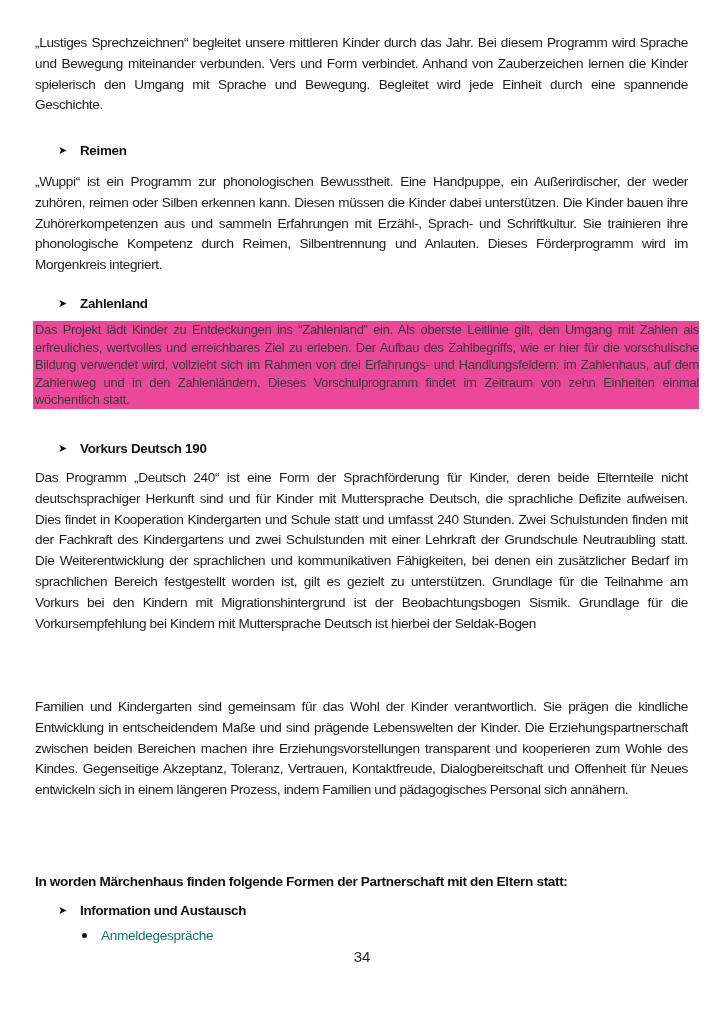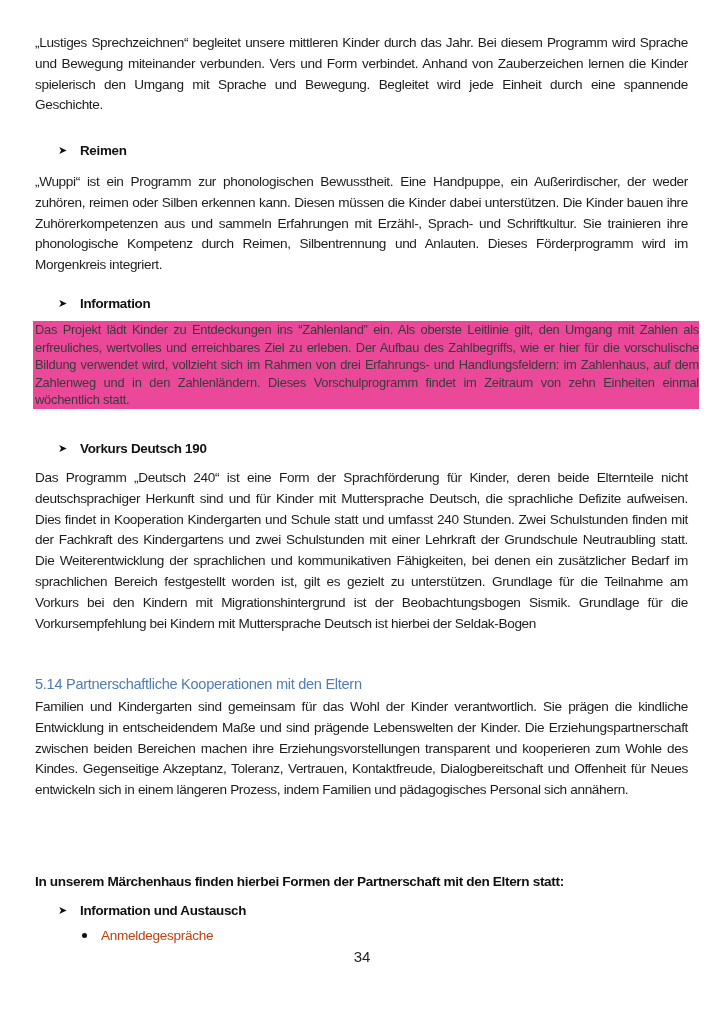--- a/index.html
+++ b/index.html
@@ -90,21 +90,21 @@
       color: #111;
       margin: 0;
     }
     .bullet-item {
       position: absolute;
       left: 82px;
       top: 928px;
       font-family: "Liberation Sans", sans-serif;
       font-size: 13.6px;
       letter-spacing: -0.3px;
-      color: #c2410c;
+      color: #0f766e;
       display: flex;
       align-items: center;
     }
     .bullet-item .dot {
       display: inline-block;
       width: 5px;
       height: 5px;
       border-radius: 50%;
       background: #111;
       margin-right: 14px;
@@ -129,34 +129,33 @@
   <p class="body-text" style="top: 33px;">„Lustiges Sprechzeichnen“ begleitet unsere mittleren Kinder durch das Jahr. Bei diesem Programm wird Sprache und Bewegung miteinander verbunden. Vers und Form verbindet. Anhand von Zauberzeichen lernen die Kinder spielerisch den Umgang mit Sprache und Bewegung. Begleitet wird jede Einheit durch eine spannende Geschichte.</p>
 
   <div class="sub-heading" style="top: 143px;">
     <span class="arrow">➤</span>
     <span>Reimen</span>
   </div>
   <p class="body-text" style="top: 172px;">„Wuppi“ ist ein Programm zur phonologischen Bewusstheit. Eine Handpuppe, ein Außerirdischer, der weder zuhören, reimen oder Silben erkennen kann. Diesen müssen die Kinder dabei unterstützen. Die Kinder bauen ihre Zuhörerkompetenzen aus und sammeln Erfahrungen mit Erzähl-, Sprach- und Schriftkultur. Sie trainieren ihre phonologische Kompetenz durch Reimen, Silbentrennung und Anlauten. Dieses Förderprogramm wird im Morgenkreis integriert.</p>
 
   <div class="sub-heading" style="top: 296px;">
     <span class="arrow">➤</span>
-    <span>Information</span>
+    <span>Zahlenland</span>
   </div>
   <p class="zahlen-text" style="top: 321px;">Das Projekt lädt Kinder zu Entdeckungen ins “Zahlenland” ein. Als oberste Leitlinie gilt, den Umgang mit Zahlen als erfreuliches, wertvolles und erreichbares Ziel zu erleben. Der Aufbau des Zahlbegriffs, wie er hier für die vorschulische Bildung verwendet wird, vollzieht sich im Rahmen von drei Erfahrungs- und Handlungsfeldern: im Zahlenhaus, auf dem Zahlenweg und in den Zahlenländern. Dieses Vorschulprogramm findet im Zeitraum von zehn Einheiten einmal wöchentlich statt.</p>
 
   <div class="sub-heading" style="top: 441px;">
     <span class="arrow">➤</span>
     <span>Vorkurs Deutsch 190</span>
   </div>
   <p class="body-text" style="top: 468px;">Das Programm „Deutsch 240“ ist eine Form der Sprachförderung für Kinder, deren beide Elternteile nicht deutschsprachiger Herkunft sind und für Kinder mit Muttersprache Deutsch, die sprachliche Defizite aufweisen. Dies findet in Kooperation Kindergarten und Schule statt und umfasst 240 Stunden. Zwei Schulstunden finden mit der Fachkraft des Kindergartens und zwei Schulstunden mit einer Lehrkraft der Grundschule Neutraubling statt. Die Weiterentwicklung der sprachlichen und kommunikativen Fähigkeiten, bei denen ein zusätzlicher Bedarf im sprachlichen Bereich festgestellt worden ist, gilt es gezielt zu unterstützen. Grundlage für die Teilnahme am Vorkurs bei den Kindern mit Migrationshintergrund ist der Beobachtungsbogen Sismik. Grundlage für die Vorkursempfehlung bei Kindern mit Muttersprache Deutsch ist hierbei der Seldak-Bogen</p>
 
-  <h2 class="section-heading">5.14  Partnerschaftliche Kooperationen mit den Eltern</h2>
   <p class="body-text" style="top: 697px;">Familien und Kindergarten sind gemeinsam für das Wohl der Kinder verantwortlich. Sie prägen die kindliche Entwicklung in entscheidendem Maße und sind prägende Lebenswelten der Kinder. Die Erziehungspartnerschaft zwischen beiden Bereichen machen ihre Erziehungsvorstellungen transparent und kooperieren zum Wohle des Kindes. Gegenseitige Akzeptanz, Toleranz, Vertrauen, Kontaktfreude, Dialogbereitschaft und Offenheit für Neues entwickeln sich in einem längeren Prozess, indem Familien und pädagogisches Personal sich annähern.</p>
 
-  <p class="bold-line">In unserem Märchenhaus finden hierbei Formen der Partnerschaft mit den Eltern statt:</p>
+  <p class="bold-line">In worden Märchenhaus finden folgende Formen der Partnerschaft mit den Eltern statt:</p>
 
   <div class="sub-heading" style="top: 903px;">
     <span class="arrow">➤</span>
     <span>Information und Austausch</span>
   </div>
 
   <div class="bullet-item">
     <span class="dot"></span>
     <span>Anmeldegespräche</span>
   </div>

